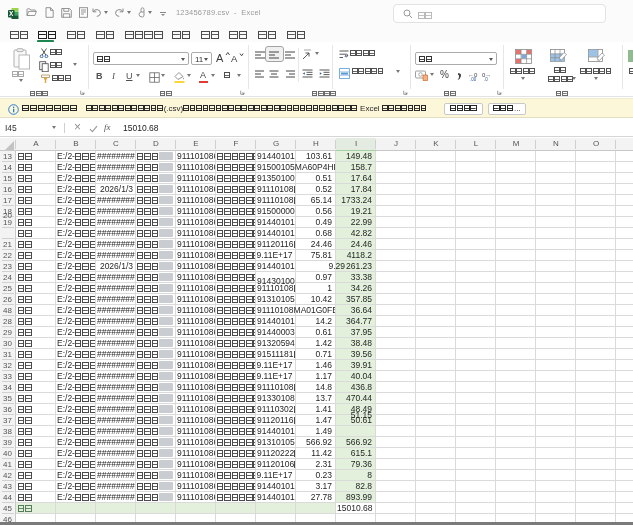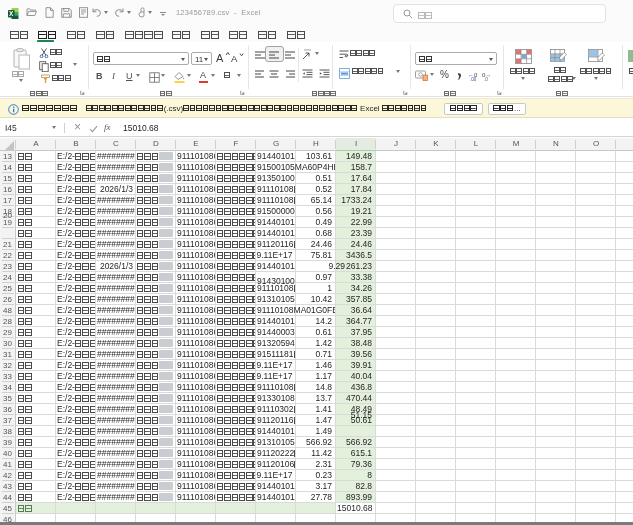--- a/index.html
+++ b/index.html
@@ -564,39 +564,39 @@
       <div class="cell num" style="left:297px;top:79px;width:35px">0.49</div>
       <div class="cell num" style="left:337px;top:79px;width:35px">22.99</div>
       <div class="cell" style="left:18px;top:90px;width:36px"><i class="g"></i><i class="g"></i></div>
       <div class="cell" style="left:57px;top:90px;width:38px">E:/2-<i class="g"></i><i class="g"></i><i class="g"></i></div>
       <div class="cell" style="left:97px;top:90px;width:38px">########</div>
       <div class="cell" style="left:137px;top:90px;width:38px"><i class="g"></i><i class="g"></i><i class="g"></i><span class="redact"></span></div>
       <div class="cell" style="left:177px;top:90px;width:38px">911101086</div>
       <div class="cell" style="left:217px;top:90px;width:38px"><i class="g"></i><i class="g"></i><i class="g"></i><i class="g"></i><i class="g"></i><i class="g"></i></div>
       <div class="cell" style="left:257px;top:90px;width:38px">91440101<i class="g"></i></div>
       <div class="cell num" style="left:297px;top:90px;width:35px">0.68</div>
-      <div class="cell num" style="left:337px;top:90px;width:35px">23.39</div>
+      <div class="cell num" style="left:337px;top:90px;width:35px">42.82</div>
       <div class="cell" style="left:18px;top:101px;width:36px"><i class="g"></i><i class="g"></i></div>
       <div class="cell" style="left:57px;top:101px;width:38px">E:/2-<i class="g"></i><i class="g"></i><i class="g"></i></div>
       <div class="cell" style="left:97px;top:101px;width:38px">########</div>
       <div class="cell" style="left:137px;top:101px;width:38px"><i class="g"></i><i class="g"></i><i class="g"></i><span class="redact"></span></div>
       <div class="cell" style="left:177px;top:101px;width:38px">911101086</div>
       <div class="cell" style="left:217px;top:101px;width:38px"><i class="g"></i><i class="g"></i><i class="g"></i><i class="g"></i><i class="g"></i><i class="g"></i></div>
       <div class="cell" style="left:257px;top:101px;width:38px">91120116<i class="g"></i></div>
       <div class="cell num" style="left:297px;top:101px;width:35px">24.46</div>
       <div class="cell num" style="left:337px;top:101px;width:35px">24.46</div>
       <div class="cell" style="left:18px;top:112px;width:36px"><i class="g"></i><i class="g"></i></div>
       <div class="cell" style="left:57px;top:112px;width:38px">E:/2-<i class="g"></i><i class="g"></i><i class="g"></i></div>
       <div class="cell" style="left:97px;top:112px;width:38px">########</div>
       <div class="cell" style="left:137px;top:112px;width:38px"><i class="g"></i><i class="g"></i><i class="g"></i><span class="redact"></span></div>
       <div class="cell" style="left:177px;top:112px;width:38px">911101086</div>
       <div class="cell" style="left:217px;top:112px;width:38px"><i class="g"></i><i class="g"></i><i class="g"></i><i class="g"></i><i class="g"></i><i class="g"></i></div>
       <div class="cell num" style="left:256px;top:112px;width:36.5px">9.11E+17</div>
       <div class="cell num" style="left:297px;top:112px;width:35px">75.81</div>
-      <div class="cell num" style="left:337px;top:112px;width:35px">3436.5</div>
+      <div class="cell num" style="left:337px;top:112px;width:35px">4118.2</div>
       <div class="cell" style="left:18px;top:123px;width:36px"><i class="g"></i><i class="g"></i></div>
       <div class="cell" style="left:57px;top:123px;width:38px">E:/2-<i class="g"></i><i class="g"></i><i class="g"></i></div>
       <div class="cell num" style="left:96px;top:123px;width:37px">2026/1/3</div>
       <div class="cell" style="left:137px;top:123px;width:38px"><i class="g"></i><i class="g"></i><i class="g"></i><span class="redact"></span></div>
       <div class="cell" style="left:177px;top:123px;width:38px">911101086</div>
       <div class="cell" style="left:217px;top:123px;width:38px"><i class="g"></i><i class="g"></i><i class="g"></i><i class="g"></i><i class="g"></i><i class="g"></i></div>
       <div class="cell" style="left:257px;top:123px;width:38px">91440101<i class="g"></i></div>
       <div class="cell num" style="left:310px;top:123px;width:35px">9.29</div>
       <div class="cell num" style="left:337px;top:123px;width:35px">261.23</div>
       <div class="cell" style="left:18px;top:134px;width:36px"><i class="g"></i><i class="g"></i></div>

